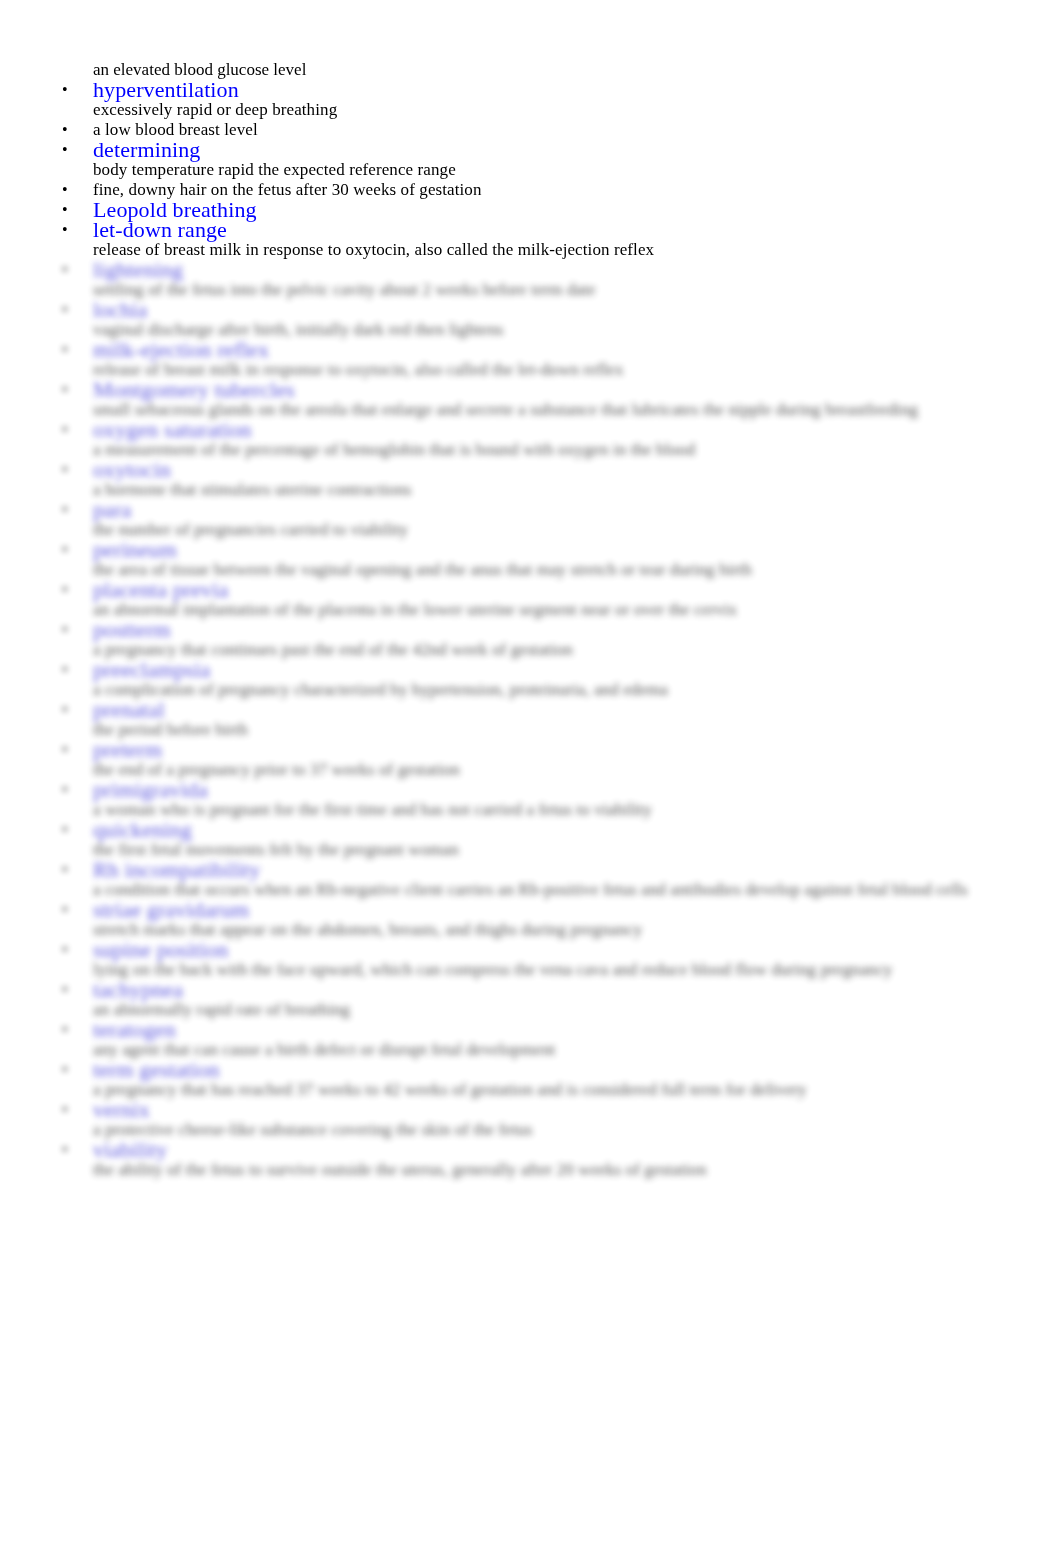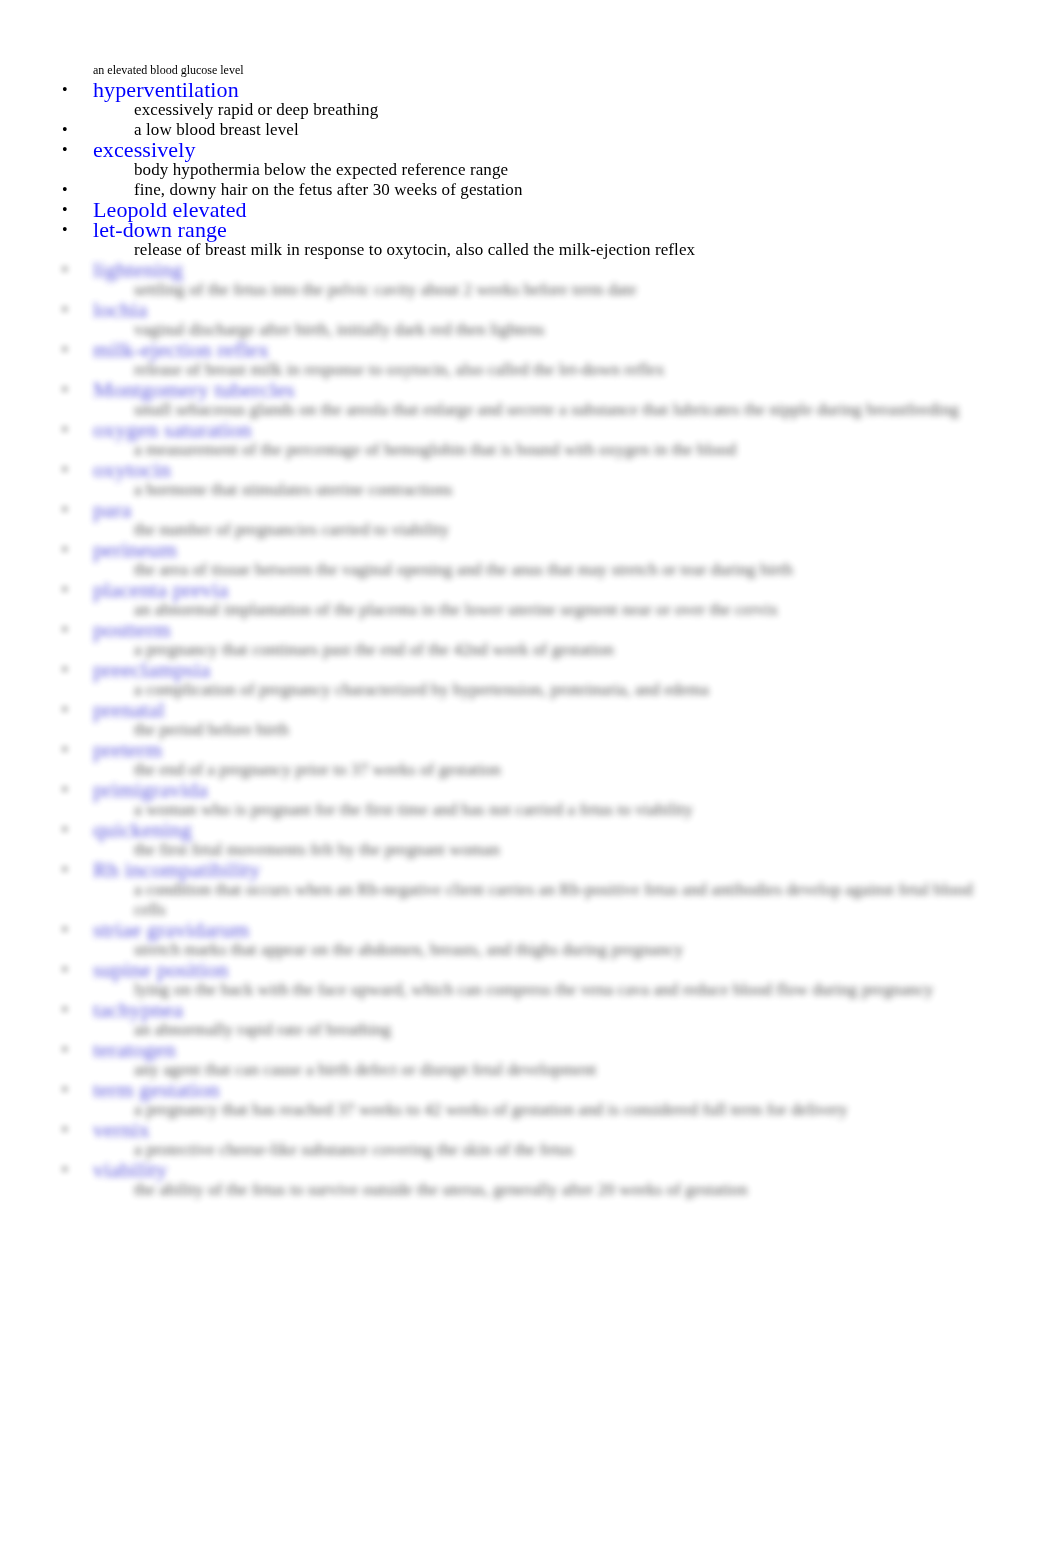--- a/index.html
+++ b/index.html
@@ -56,29 +56,28 @@
     white-space: nowrap;
   }
 
   .definition {
     display: block;
     color: #000000;
     font-size: 17px;
     line-height: 20px;
     letter-spacing: 0.1px;
     padding-right: 60px;
-    margin-left: 41px;
   }
 
   
   .orphan-def {
     position: relative;
     padding-left: 93px;
     color: #000000;
-    font-size: 12px;
+    font-size: 17px;
     line-height: 20px;
   }
 
   
   .blurred {
     filter: blur(3.1px);
     -webkit-filter: blur(3.1px);
     opacity: 0.82;
   }
   .blurred .term {
@@ -102,30 +101,30 @@
           <span class="bullet-marker">•</span>
           <span class="term">hyperventilation</span>
           <span class="definition">excessively rapid or deep breathing</span>
         </div>
         <div class="entry">
           <span class="bullet-marker">•</span>
           <span class="definition">a low blood breast level</span>
         </div>
         <div class="entry">
           <span class="bullet-marker">•</span>
-          <span class="term">excessively</span>
-          <span class="definition">body hypothermia below the expected reference range</span>
+          <span class="term">determining</span>
+          <span class="definition">body temperature rapid the expected reference range</span>
         </div>
         <div class="entry">
           <span class="bullet-marker">•</span>
           <span class="definition">fine, downy hair on the fetus after 30 weeks of gestation</span>
         </div>
         <div class="entry">
           <span class="bullet-marker">•</span>
-          <span class="term">Leopold elevated</span>
+          <span class="term">Leopold breathing</span>
         </div>
         <div class="entry">
           <span class="bullet-marker">•</span>
           <span class="term">let-down range</span>
           <span class="definition">release of breast milk in response to oxytocin, also called the milk-ejection reflex</span>
         </div>
         <div class="entry blurred">
           <span class="bullet-marker">•</span>
           <span class="term">lightening</span>
           <span class="definition">settling of the fetus into the pelvic cavity about 2 weeks before term date</span>

